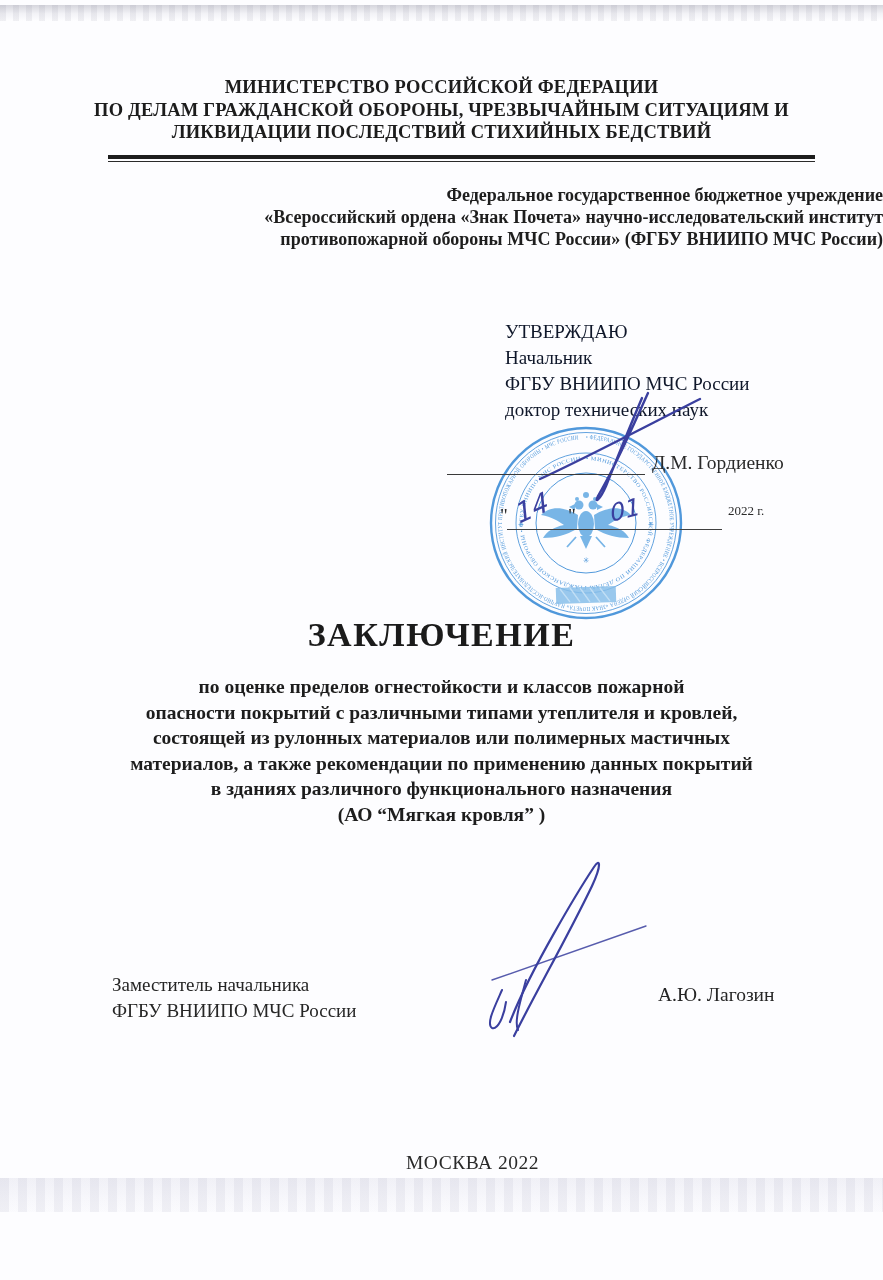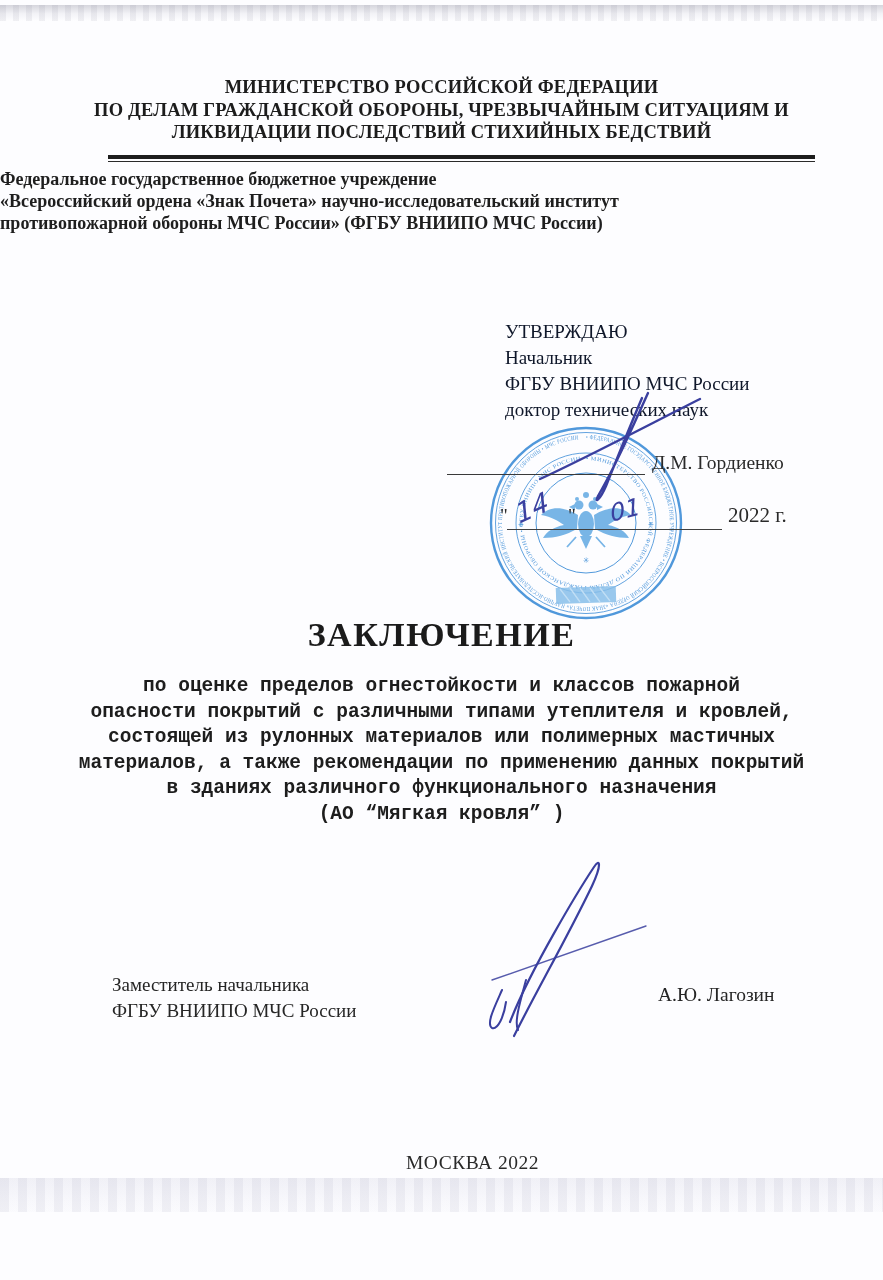--- a/index.html
+++ b/index.html
@@ -29,22 +29,22 @@
     position:absolute;left:0;top:76px;width:100%;
     text-align:center;font-weight:bold;font-size:18.5px;line-height:22.5px;
     color:#1c1c1c;white-space:pre-line;letter-spacing:.2px;
   }
   .rule{
     position:absolute;left:108px;top:155px;width:707px;height:8px;
   }
   .rule .thick{height:3.5px;background:#1d1d1d;}
   .rule .thin{height:1.5px;background:#2a2a2a;margin-top:2px;}
   .institution{
-    position:absolute;left:0;top:168px;width:100%;
-    text-align:left;font-weight:bold;font-size:18px;line-height:22px;
+    position:absolute;left:0;top:184px;width:100%;
+    text-align:right;font-weight:bold;font-size:18px;line-height:22px;
     color:#1e1e1e;white-space:pre-line;
   }
   .approval{
     position:absolute;left:505px;top:319px;
     font-size:19px;line-height:26px;color:#0f172a;white-space:pre-line;
   }
   .stamp{position:absolute;left:486px;top:423px;width:200px;height:200px;opacity:.92;}
   .sig1{position:absolute;left:528px;top:386px;width:180px;height:130px;}
   .sig2{position:absolute;left:440px;top:840px;width:220px;height:200px;}
   .sign-line-1{
@@ -64,29 +64,29 @@
     transform:rotate(-24deg) skewX(-8deg);
   }
   .hand-month{
     position:absolute;left:610px;top:496px;font-size:24px;
     transform:rotate(-14deg) skewX(-6deg);
   }
   .date-line{
     position:absolute;left:507px;top:514px;width:215px;height:15px;
     border-bottom:1.5px solid #3f3f3f;
   }
-  .date-year{position:absolute;left:728px;top:503px;font-size:21px;color:#2a2a2a;}
+  .date-year{position:absolute;left:728px;top:503px;font-size:13px;color:#2a2a2a;}
   .doc-title{
     position:absolute;left:0;top:616px;width:100%;
     text-align:center;font-weight:bold;font-size:34px;letter-spacing:1.5px;color:#1b1b1b;
   }
   .subject{
     position:absolute;left:60px;top:674px;width:763px;
     text-align:center;font-weight:bold;font-size:19.5px;line-height:25.5px;
-    color:#1d1d1d;white-space:pre-line;font-family:Liberation Mono, monospace;
+    color:#1d1d1d;white-space:pre-line;
   }
   .signoff-left{
     position:absolute;left:112px;top:960px;
     font-size:19px;line-height:26px;color:#262626;white-space:pre-line;margin-top:12px;
   }
   .signoff-name{
     position:absolute;left:658px;top:984px;font-size:19.5px;color:#262626;
   }
   .footer-city{
     position:absolute;left:0;top:1152px;width:100%;

